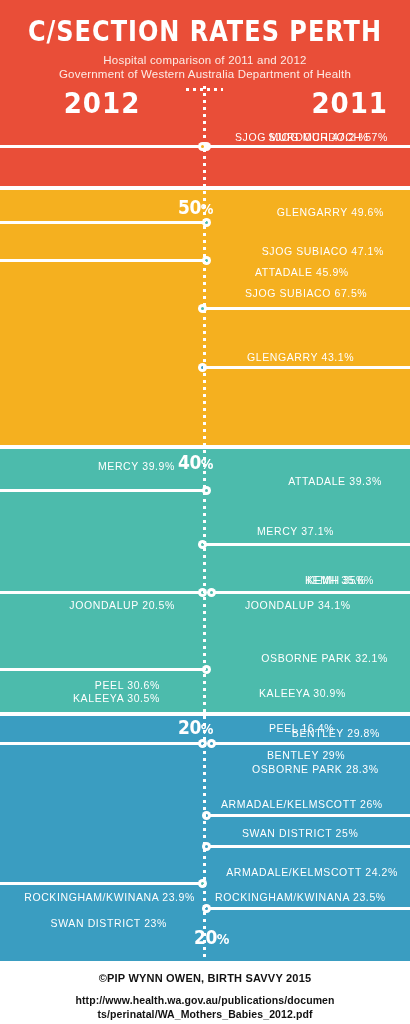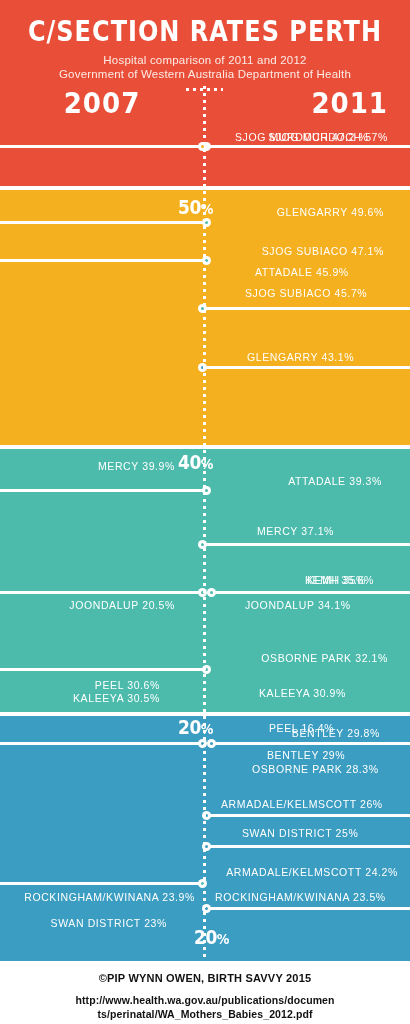--- a/index.html
+++ b/index.html
@@ -155,21 +155,21 @@
 
   <div class="band" style="top:0px;height:186px;background:#E94E38;"></div>
   <div class="band" style="top:190px;height:255px;background:#F5B01F;"></div>
   <div class="band" style="top:449px;height:263px;background:#4CBBAC;"></div>
   <div class="band" style="top:716px;height:245px;background:#3A9DC1;"></div>
 
   <div class="header-title">C/SECTION RATES PERTH</div>
   <div class="header-sub" style="top:54px;">Hospital comparison of 2011 and 2012</div>
   <div class="header-sub" style="top:68px;">Government of Western Australia Department of Health</div>
 
-  <div class="year-label" id="year-2012">2007</div>
+  <div class="year-label" id="year-2012">2012</div>
   <div class="year-label" id="year-2011">2011</div>
 
   <div class="axis-cross"></div>
   <div class="axis"></div>
 
   <div class="gridlabel" style="top:196px;">
     <span>50</span><span class="pct">%</span>
   </div>
   <div class="gridlabel" style="top:451px;">
     <span>40</span><span class="pct">%</span>
@@ -260,21 +260,21 @@
   <div class="lbl right" style="top:131px;left:207px;width:203px;padding-left:28px;">SJOG MURDOCH 47.2 %</div>
   <div class="row right" style="top:145px;width:207px;">
     <div class="bar"></div>
     <div class="dot">
         <i style="background:#F5B01F;"></i>
       </div>
   </div>
 
   <div class="freelbl right" style="top:266px;left:207px;width:203px;padding-left:48px;">ATTADALE 45.9%</div>
 
-  <div class="lbl right" style="top:287px;left:207px;width:203px;padding-left:38px;">SJOG SUBIACO 45.7%</div>
+  <div class="lbl right" style="top:287px;left:207px;width:203px;padding-left:38px;">SJOG SUBIACO 67.5%</div>
   <div class="row right" style="top:307px;width:207px;">
     <div class="bar"></div>
     <div class="dot">
         <i style="background:#4CBBAC;"></i>
       </div>
   </div>
 
   <div class="lbl right" style="top:351px;left:207px;width:203px;padding-left:40px;">GLENGARRY 43.1%</div>
   <div class="row right" style="top:366px;width:207px;">
     <div class="bar"></div>

